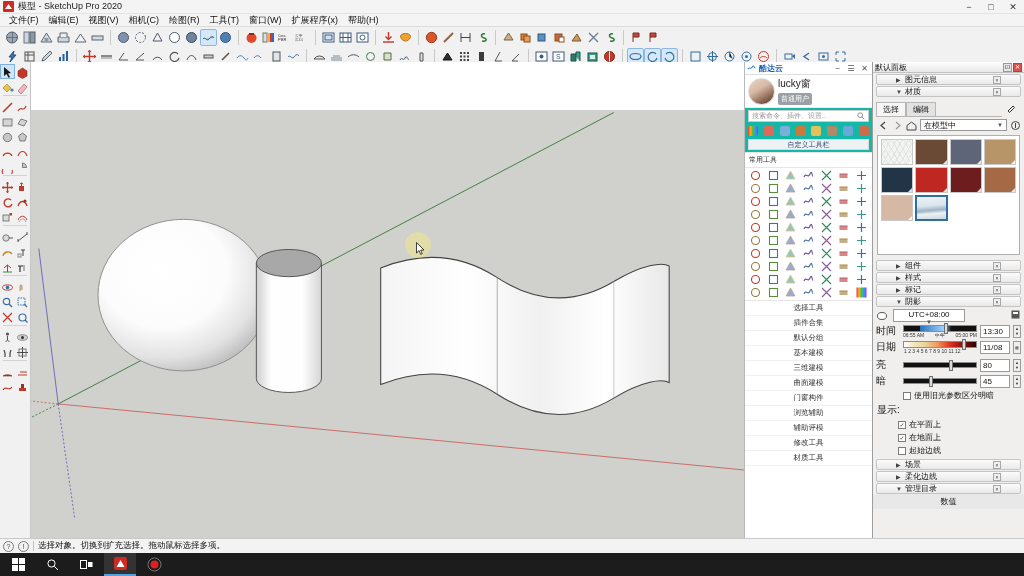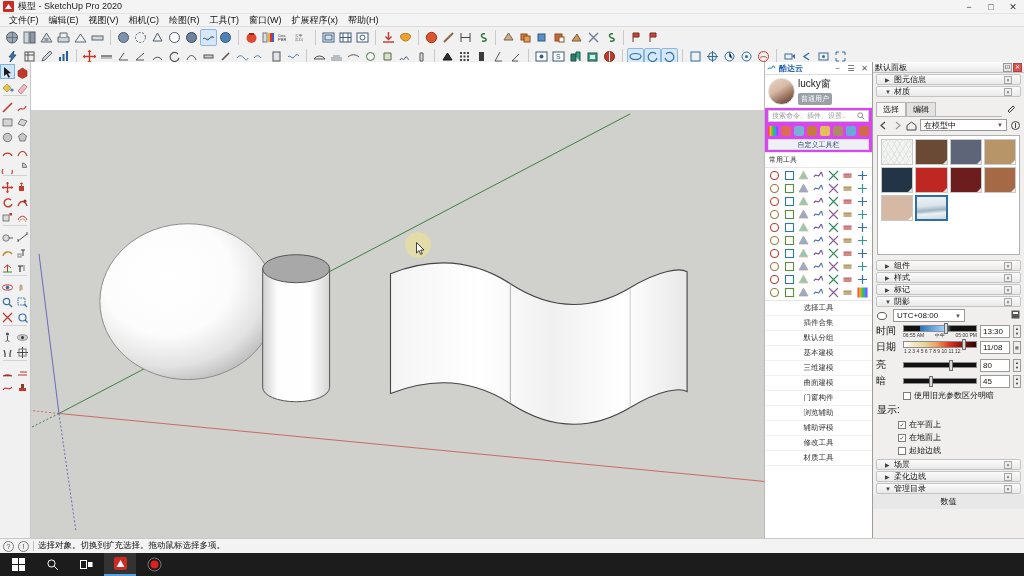--- a/index.html
+++ b/index.html
@@ -64,21 +64,21 @@
   .wm-seal { width:48px; height:48px; background:#d33a2c; border-radius:3px; position:relative;}
   .wm-seal:before{ content:""; position:absolute; inset:6px; border:3px solid #fff;
       clip-path: polygon(50% 0,100% 38%,100% 100%,72% 100%,72% 58%,28% 58%,28% 100%,0 100%,0 38%); }
   .wm-text { display:flex; flex-direction:column; gap:1px; }
   .wm-big { font-size:19px; font-weight:bold; color:#c9362a; letter-spacing:2px;
             font-family:"DejaVu Sans", sans-serif; line-height:20px;}
   .wm-mid { font-size:14px; font-weight:bold; color:#c9362a; letter-spacing:2px; line-height:15px;}
   .wm-small { font-size:7px; color:#9a3b32; letter-spacing:1px; }
 
   
-  .plugin { width:108px; background:#d946ef; border-left:1px solid #b9b9b9;
+  .plugin { width:128px; background:#14b8a6; border-left:1px solid #b9b9b9;
             display:flex; flex-direction:column; }
   .pl-title { height:13px; display:flex; align-items:center; background:#fff;
               border-bottom:1px solid #dedede; padding:0 2px; gap:3px;}
   .pl-logo { width:9px;height:9px; flex:none;}
   .pl-name { font-size:8px; color:#1a5fb4; font-weight:bold; flex:1;}
   .pl-wbtn { font-size:8px; color:#555; padding:0 2px; }
   .pl-user { height:33px; display:flex; align-items:center; gap:3px; padding:2px 3px;
              background:#fff; border-bottom:1px solid #ececec;}
   .pl-avatar { width:27px; height:27px; border-radius:50%; flex:none; overflow:hidden;
         background:linear-gradient(150deg,#e7d3c5 0%,#d8b9a4 40%,#8a6552 75%,#4a3a33 100%);
@@ -113,21 +113,21 @@
   .tray { width:152px; background:#f0efee; border-left:1px solid #9d9d9d;
           display:flex; flex-direction:column; }
   .tray-title { height:11px; background:linear-gradient(#fdfdfd,#e8e8e8);
       display:flex; align-items:center; padding:0 2px; border-bottom:1px solid #c0c0c0;}
   .tray-title span { font-size:8px; color:#111; flex:1;}
   .tt-b { width:9px;height:9px; border:1px solid #9a9a9a; background:#e6e6e6;
           font-size:6px; line-height:7px; text-align:center; color:#333; margin-left:1px;}
   .tt-b.red{ background:#d9534f; border-color:#b5403d; color:#fff;}
   .sect-head { height:11px; background:linear-gradient(#fbfbfb,#e9e9e9);
       border:1px solid #c4c4c4; border-radius:2px; margin:1px 3px 0 3px;
-      display:flex; align-items:center; padding:0 8px; gap:3px;}
+      display:flex; align-items:center; padding:0 19px; gap:3px;}
   .sect-head .tri{ font-size:6px; color:#444; width:6px;}
   .sect-head .lbl{ font-size:8px; color:#111; flex:1;}
   .sect-head .xb{ width:8px;height:8px;border:1px solid #a7a7a7;background:#eee;
       font-size:5px;line-height:6px;text-align:center;color:#444;}
   .mat-body { background:#f0efee; padding:2px 3px; }
   .mat-top { display:flex; gap:3px; }
   .mat-prev { width:42px; height:30px; border:1px solid #b7b7b7; background:#fff;
      background-image: linear-gradient(175deg,#eef3f6 0%,#dbe5ec 45%,#b9cbd7 62%,#e9eff3 78%,#cfdbe4 100%);}
   .mat-nameinp { flex:1; height:13px; border:1px solid #9f9f9f; background:#fff;
       font-size:8px; color:#111; padding:0 2px; line-height:12px;}
@@ -146,21 +146,21 @@
       background:#fff; border:1px solid #b0b0b0; padding:3px; margin:2px 1px;
       height:120px; align-content:start;}
   .swatch { width:100%; height:26px; border:1px solid #c9c9c9; position:relative;}
   .swatch.sel { border:2px solid #2f6f9f; }
   .swatch .corner{ position:absolute; right:0; bottom:0; width:0;height:0;
       border-left:4px solid transparent; border-bottom:4px solid rgba(255,255,255,0.85);}
   .shadow-body { background:#f0efee; padding:2px 3px 0 3px; }
   .shrow { display:flex; align-items:center; gap:3px; margin-bottom:2px; }
   .shlbl { font-size:10px; color:#111; width:24px; flex:none;}
   .tz-sel { width:72px; height:13px; border:1px solid #9a9a9a; background:#fff;
-      font-size:8px; display:flex; align-items:center; padding:0 3px; color:#111;}
+      font-size:8px; display:flex; align-items:center; padding:0 3px; color:#111;flex-direction:column;}
   .tz-sel .cv{flex:1;}
   .slider-wrap { flex:1; position:relative; }
   .sl-time { height:7px; border:1px solid #8d8d8d;
       background:linear-gradient(90deg,#111 0%,#111 22%,#2a6fb5 22%,#9fd0ff 55%,#111 66%,#111 100%); }
   .sl-date { height:7px; border:1px solid #8d8d8d;
       background:linear-gradient(90deg,#ffffff 0%,#f5e6bd 14%,#e8d79a 28%,#f0a060 45%,#e03a20 62%,#b01b10 74%,#6b0d08 88%,#2a0502 100%);}
   .sl-plain { height:6px; background:linear-gradient(90deg,#111,#111); border:1px solid #8d8d8d;}
   .sl-knob { position:absolute; top:-2px; width:4px; height:11px; background:#dcdcdc;
       border:1px solid #6f6f6f; }
   .sl-ticks { font-size:5px; color:#333; display:flex; justify-content:space-between;

